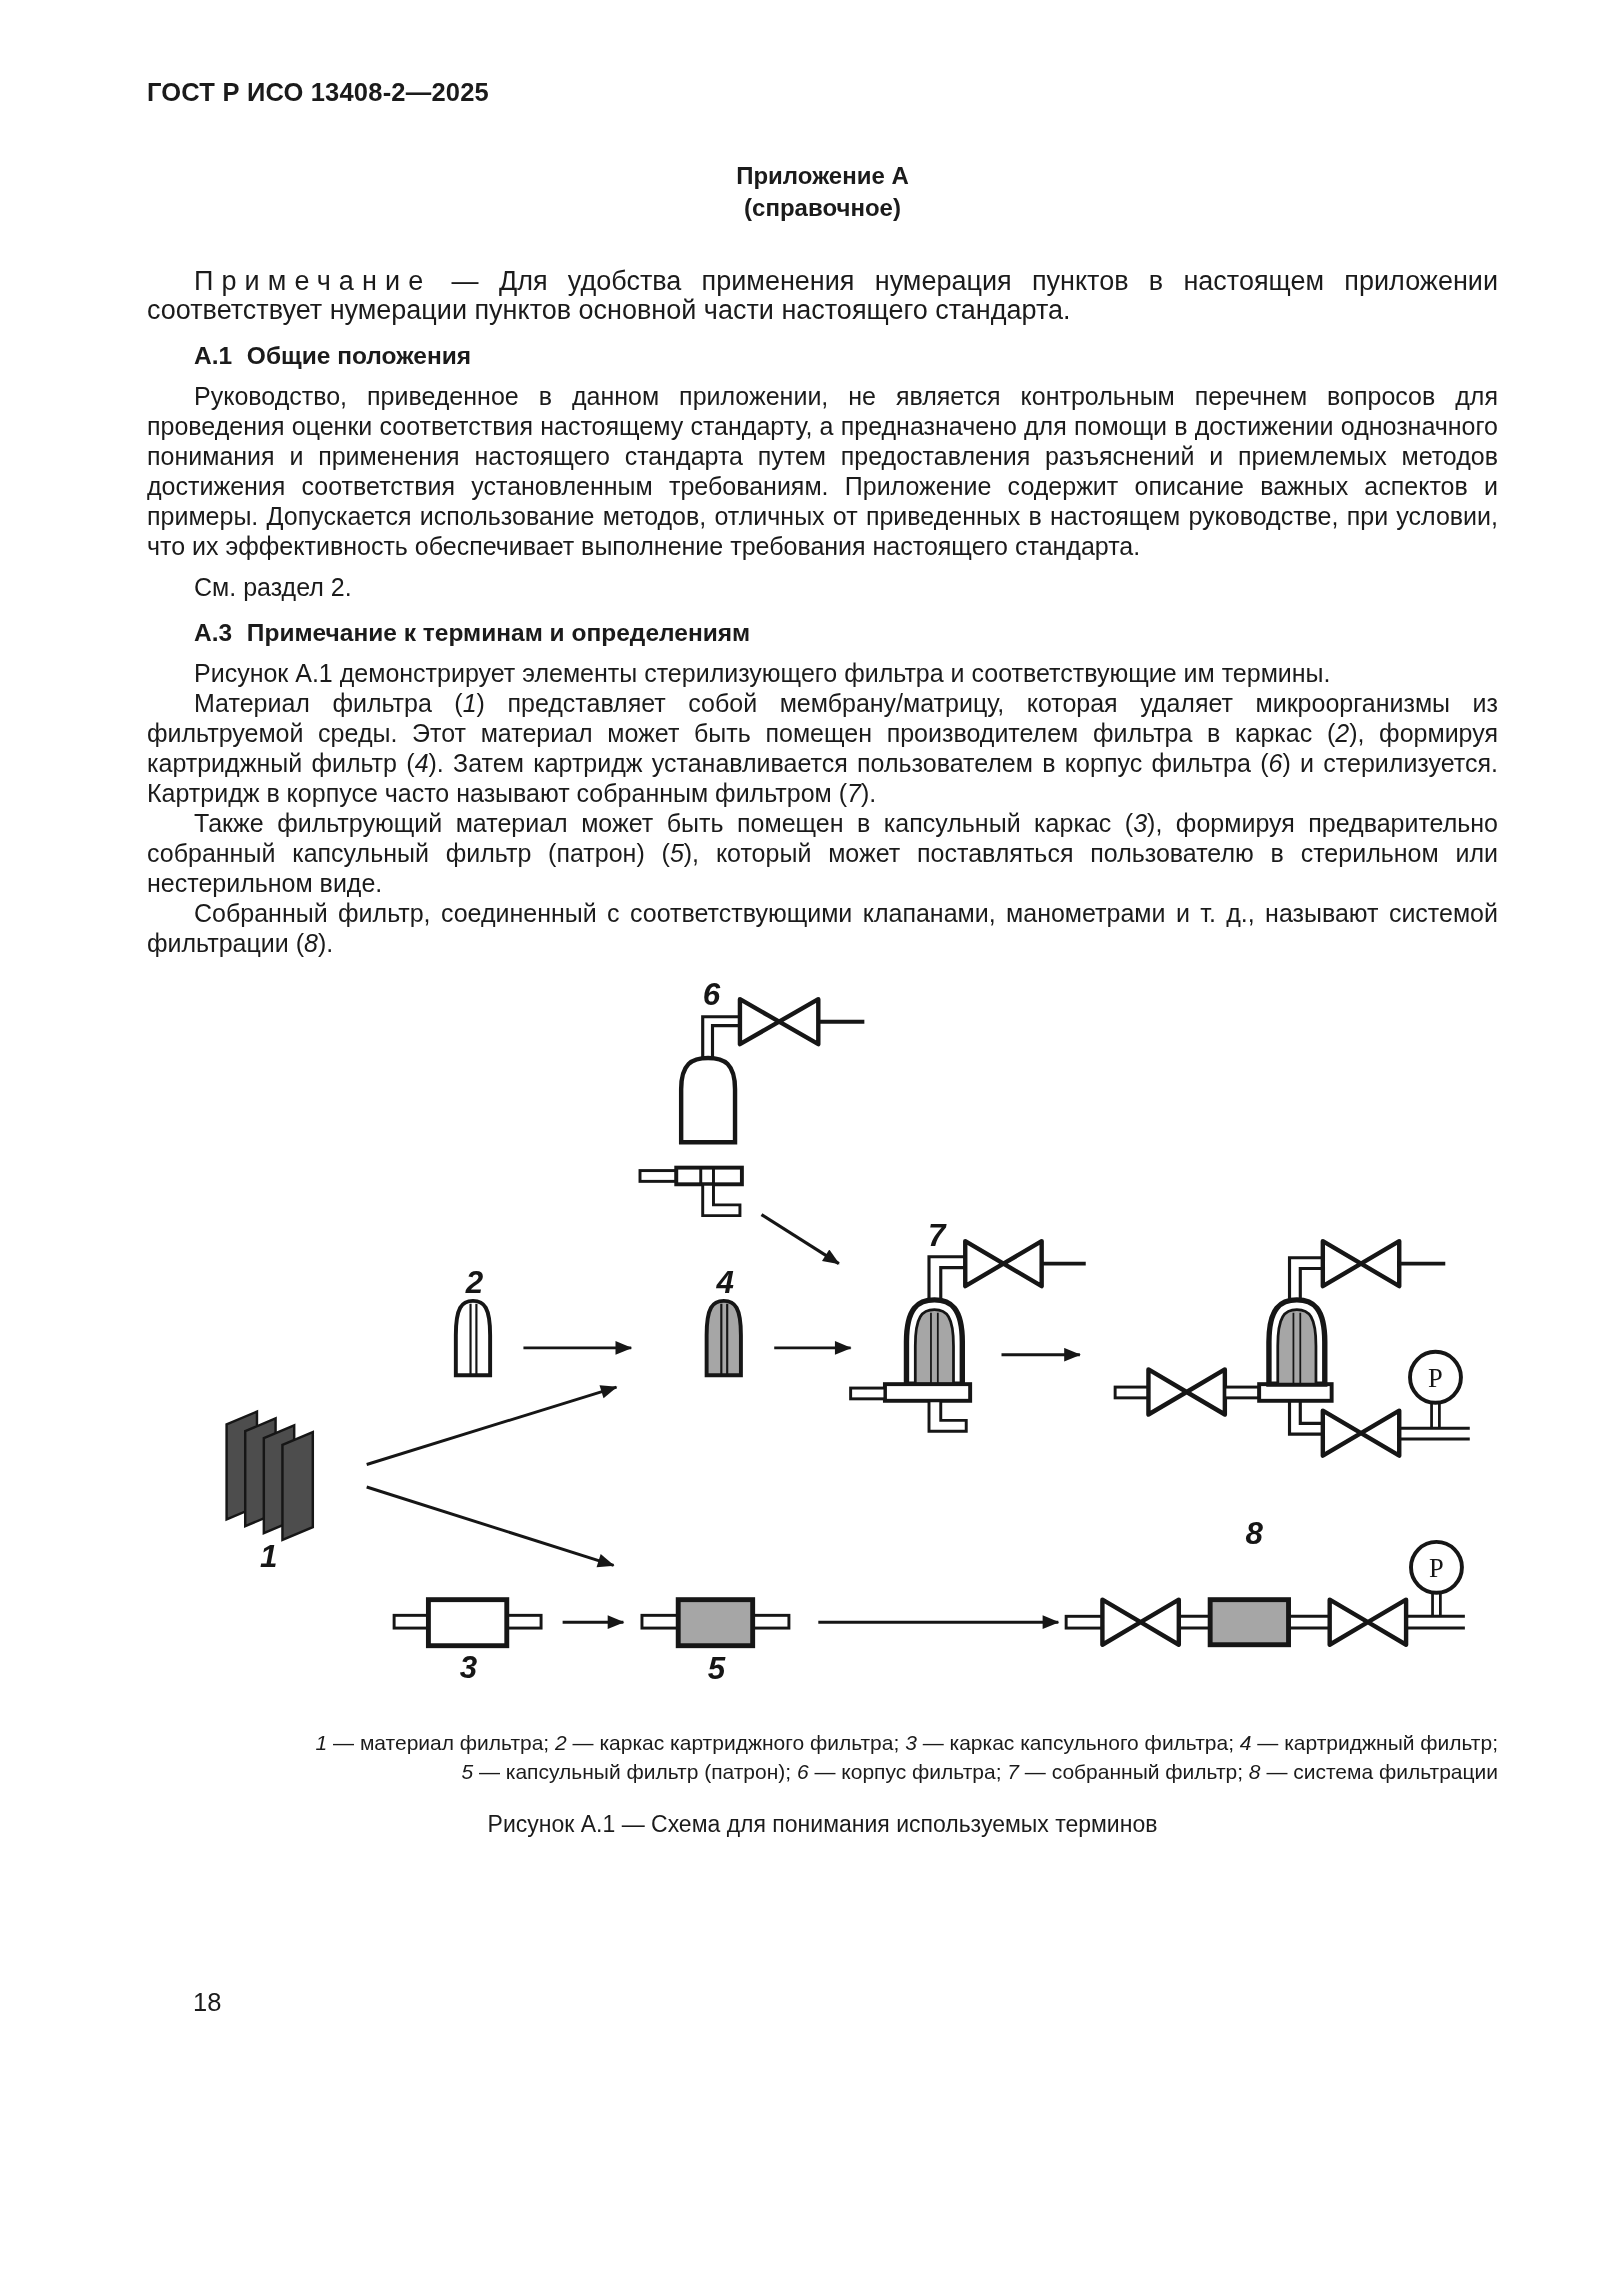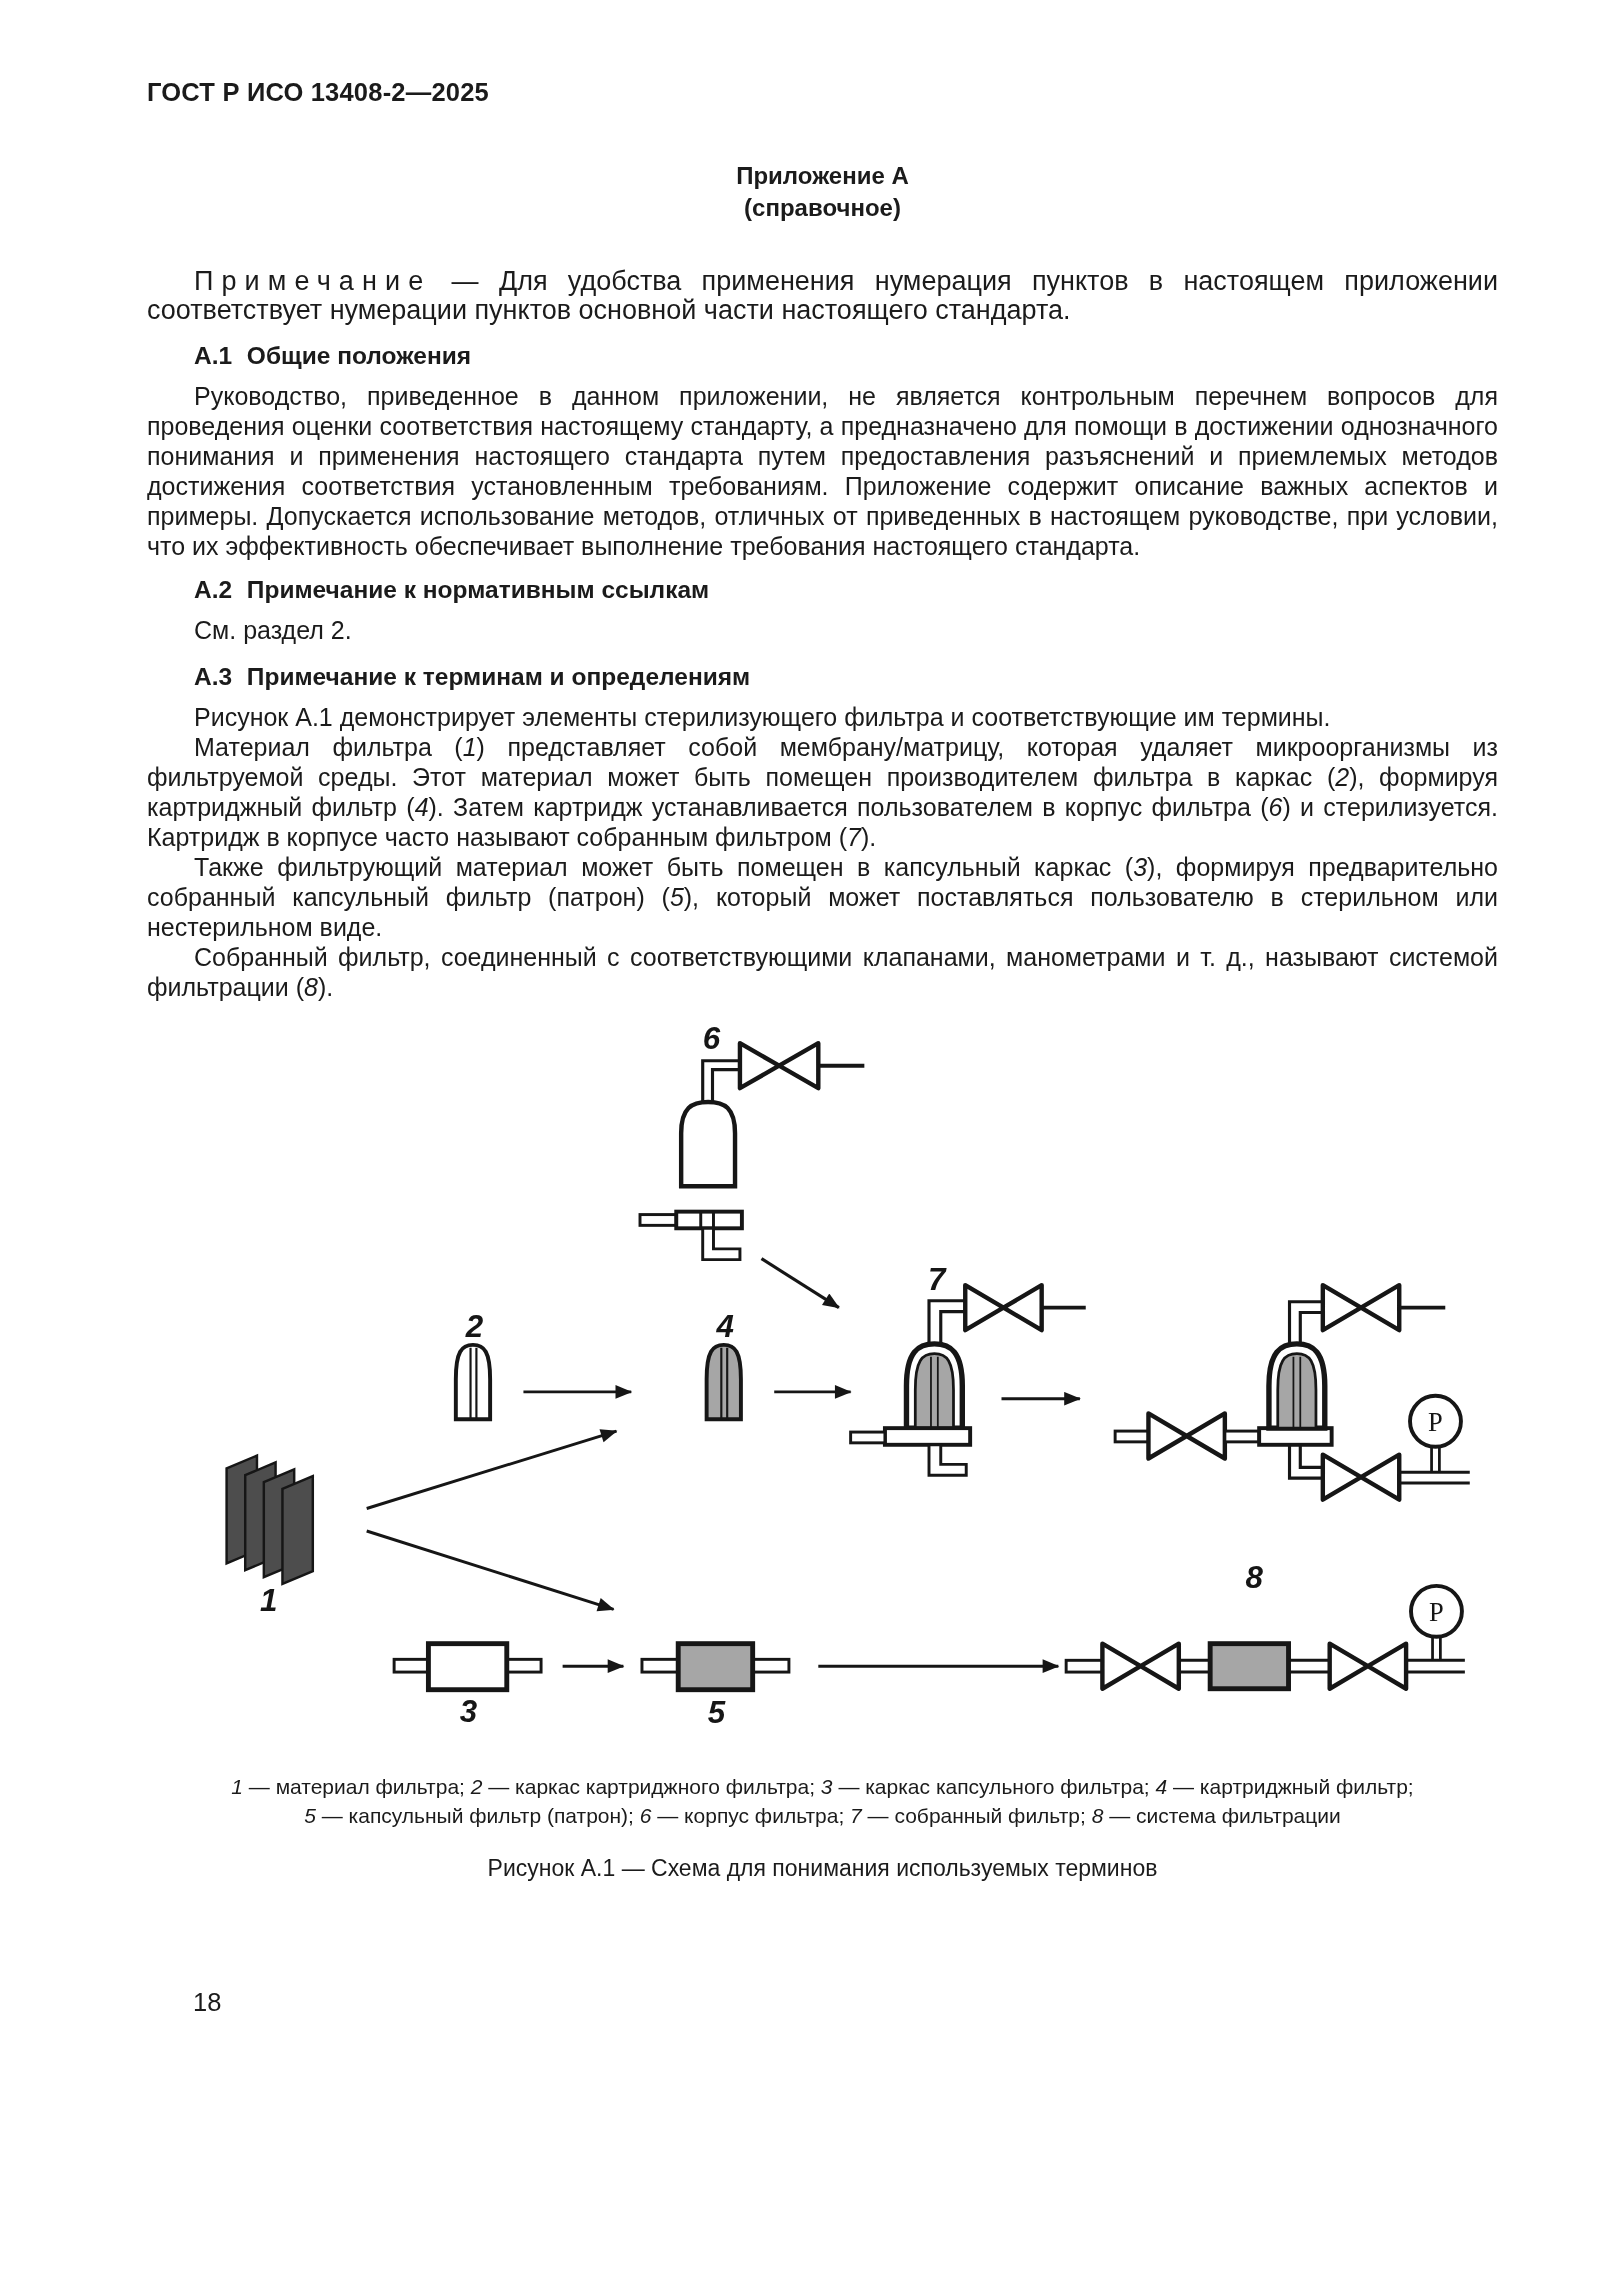--- a/index.html
+++ b/index.html
@@ -18,21 +18,21 @@
   .sec .sec-num{margin-right:14.7px;}
   .mt-a1{margin-top:17px;}
   .mt-a2{margin-top:15.7px;}
   .mt-a3{margin-top:17.6px;}
   p.body{font-size:25px;line-height:30px;margin:0;text-align:justify;text-indent:47px;}
   p.after-h{margin-top:10.8px;}
   .figure-wrap{margin-top:0;}
   svg{display:block;}
   .fig-num{font-family:"Liberation Sans",sans-serif;font-style:italic;font-weight:bold;font-size:32px;fill:#161616;}
   .gauge-p{font-family:"Liberation Serif",serif;font-size:27px;fill:#161616;}
-  .legend{text-align:center;font-size:21px;line-height:29px;margin-top:0;}
+  .legend{text-align:right;font-size:21px;line-height:29px;margin-top:0;}
   .legend i{font-style:italic;}
   .caption{text-align:center;font-size:23px;margin-top:25px;}
   .page-num{position:absolute;left:193px;top:1988px;font-size:25.5px;}
   
   .ln{stroke:#161616;fill:none;}
   .shape{stroke:#161616;}
 </style>
 </head>
 <body>
 
@@ -49,23 +49,20 @@
   <div class="note">
     <span class="sp">Примечание</span>
     <span>— Для удобства применения нумерация пунктов в настоящем приложении соответствует нумерации пунктов основной части настоящего стандарта.</span>
   </div>
 
   <div class="sec mt-a1">
     <span class="sec-num">А.1</span><span>Общие положения</span>
   </div>
   <p class="body after-h">Руководство, приведенное в данном приложении, не является контрольным перечнем вопросов для проведения оценки соответствия настоящему стандарту, а предназначено для помощи в достижении однозначного понимания и применения настоящего стандарта путем предоставления разъяснений и приемлемых методов достижения соответствия установленным требованиям. Приложение содержит описание важных аспектов и примеры. Допускается использование методов, отличных от приведенных в настоящем руководстве, при условии, что их эффективность обеспечивает выполнение требования настоящего стандарта.</p>
 
-  <div class="sec mt-a2">
-    <span class="sec-num">А.2</span><span>Примечание к нормативным ссылкам</span>
-  </div>
   <p class="body after-h">См. раздел 2.</p>
 
   <div class="sec mt-a3">
     <span class="sec-num">А.3</span><span>Примечание к терминам и определениям</span>
   </div>
   <p class="body after-h">Рисунок А.1 демонстрирует элементы стерилизующего фильтра и соответствующие им термины.</p>
   <p class="body">Материал фильтра (<i>1</i>) представляет собой мембрану/матрицу, которая удаляет микроорганизмы из фильтруемой среды. Этот материал может быть помещен производителем фильтра в каркас (<i>2</i>), формируя картриджный фильтр (<i>4</i>). Затем картридж устанавливается пользователем в корпус фильтра (<i>6</i>) и стерилизуется. Картридж в корпусе часто называют собранным фильтром (<i>7</i>).</p>
   <p class="body">Также фильтрующий материал может быть помещен в капсульный каркас (<i>3</i>), формируя предварительно собранный капсульный фильтр (патрон) (<i>5</i>), который может поставляться пользователю в стерильном или нестерильном виде.</p>
   <p class="body">Собранный фильтр, соединенный с соответствующими клапанами, манометрами и т. д., называют системой фильтрации (<i>8</i>).</p>
 

